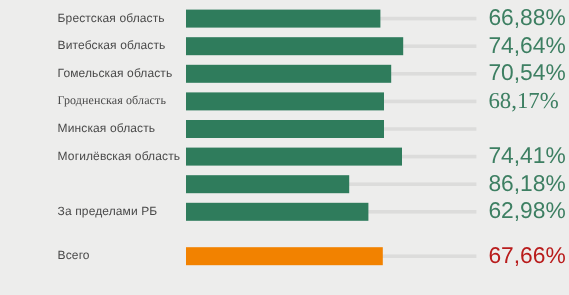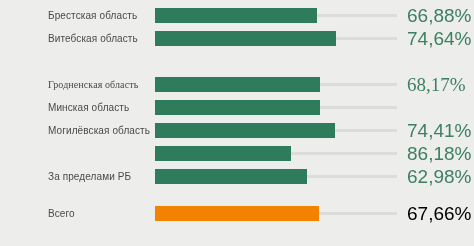--- a/index.html
+++ b/index.html
@@ -69,21 +69,21 @@
     position: absolute;
     left: 407px;
     top: 0;
     height: 23px;
     line-height: 23px;
     font-size: 19px;
     color: #3d7f62;
     white-space: nowrap;
   }
   .row-value.total {
-    color: #000000;
+    color: #b91c1c;
   }
 </style>
 </head>
 <body>
 
 <div id="chart">
     <div class="row" style="top: 4px;">
       <div class="row-label">Брестская область</div>
       <div class="track-wrap">
         <div class="track"></div>
@@ -91,20 +91,28 @@
       </div>
       <div class="row-value">66,88%</div>
     </div>
     <div class="row" style="top: 27px;">
       <div class="row-label">Витебская область</div>
       <div class="track-wrap">
         <div class="track"></div>
         <div class="bar" style="width: 180.629px;"></div>
       </div>
       <div class="row-value">74,64%</div>
+    </div>
+    <div class="row" style="top: 50px;">
+      <div class="row-label">Гомельская область</div>
+      <div class="track-wrap">
+        <div class="track"></div>
+        <div class="bar" style="width: 170.707px;"></div>
+      </div>
+      <div class="row-value">70,54%</div>
     </div>
     <div class="row" style="top: 73px; font-family: Liberation Serif, serif;">
       <div class="row-label">Гродненская область</div>
       <div class="track-wrap">
         <div class="track"></div>
         <div class="bar" style="width: 164.971px;"></div>
       </div>
       <div class="row-value">68,17%</div>
     </div>
     <div class="row" style="top: 96px;">

